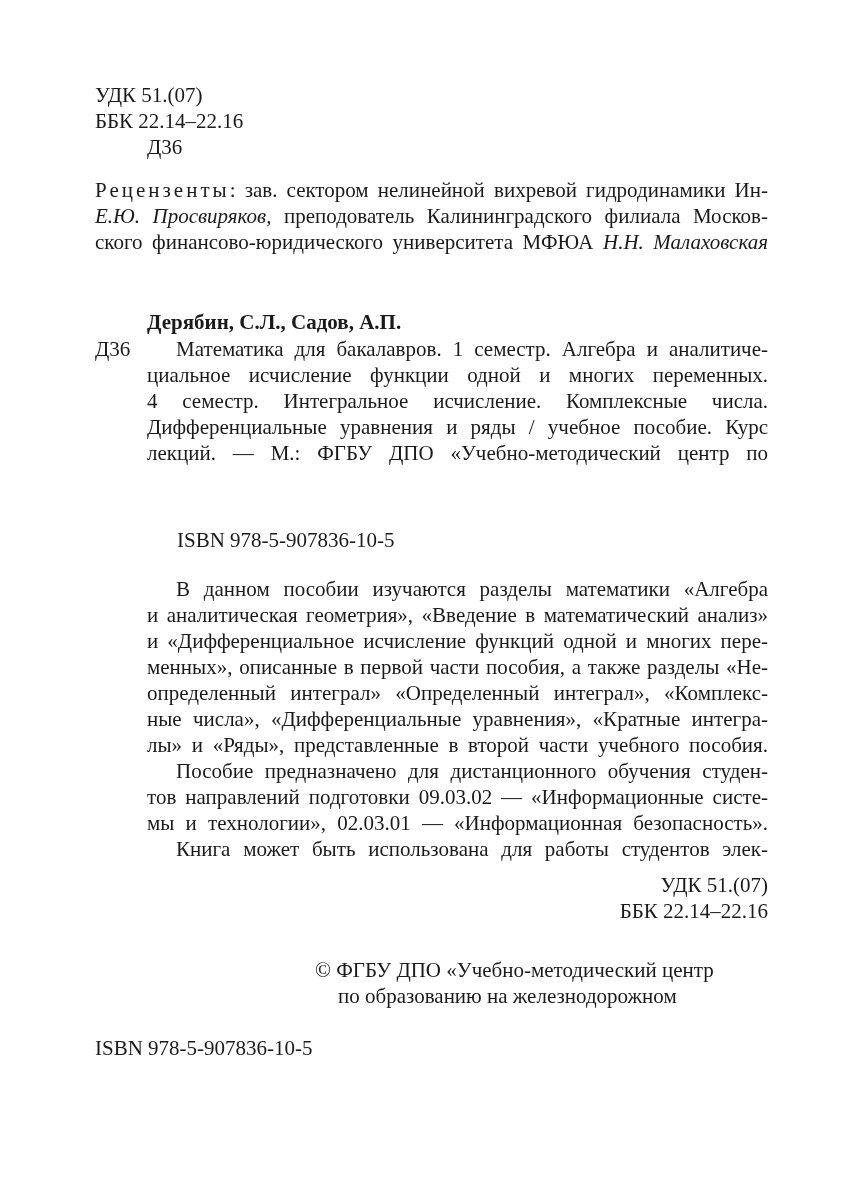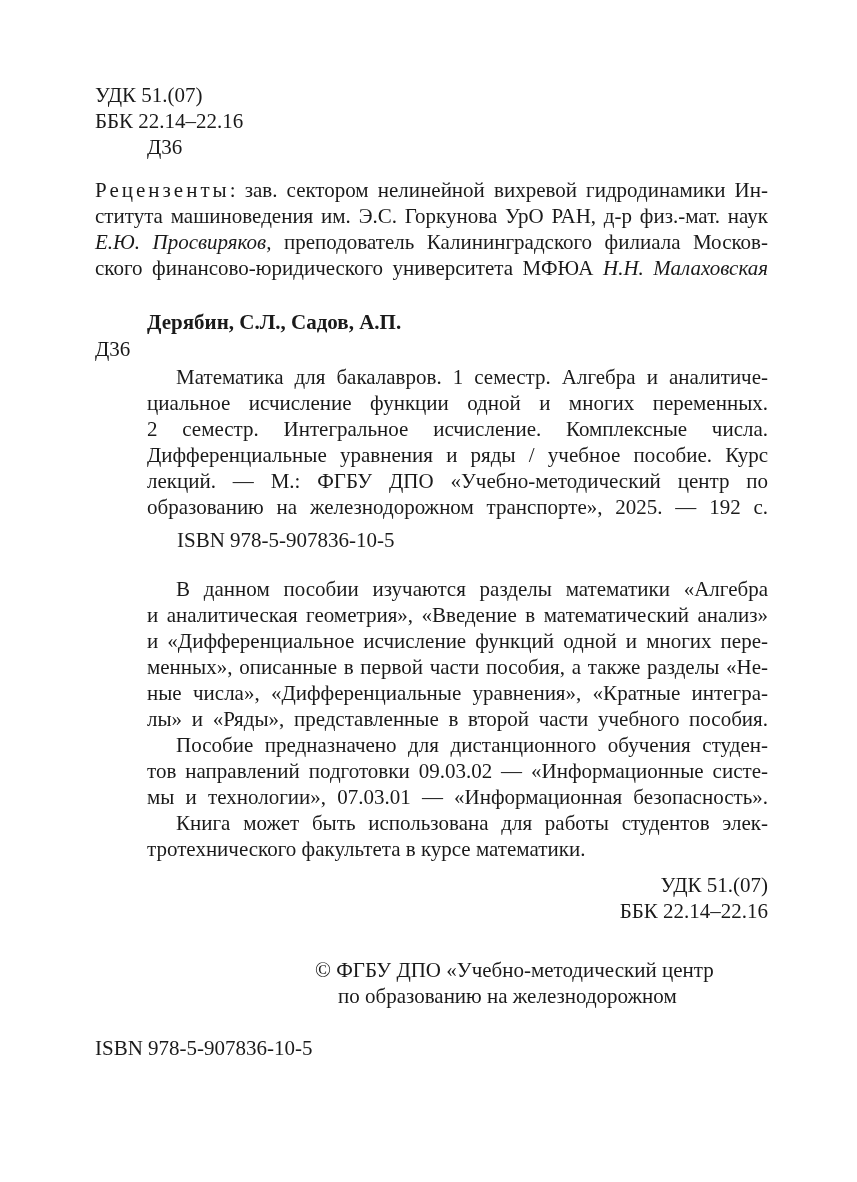--- a/index.html
+++ b/index.html
@@ -23,61 +23,57 @@
 
 <div class="abs line" style="left:95px; top:82px;">УДК 51.(07)</div>
 <div class="abs line" style="left:95px; top:108px;">ББК 22.14–22.16</div>
 <div class="abs line" style="left:147px; top:134px;">Д36</div>
 
 <div class="abs" style="left:95px; top:177px; width:673px;">
   <span class="just">
     <span class="spaced">Рецензенты</span><span>: зав. сектором нелинейной вихревой гидродинамики Ин-</span>
   </span>
   <span class="just">
-    <span>ститута машиноведения им. Э.С. Горкунова УрО РАН, д-р физ.-мат. наук</span>
-  </span>
-  <span class="just">
     <span class="ital">Е.Ю. Просвиряков,</span><span> преподователь Калининградского филиала Москов-</span>
   </span>
   <span class="just">
     <span>ского финансово-юридического университета МФЮА </span><span class="ital">Н.Н. Малаховская</span>
   </span>
 </div>
 
 <div class="abs line bold" style="left:147px; top:309px;">Дерябин, С.Л., Садов, А.П.</div>
 <div class="abs line" style="left:95px; top:336px;">Д36</div>
 
 <div class="abs" style="left:147px; top:336px; width:621px;">
-  <span class="just" style="padding-left:29px;margin-top:28px;">Математика для бакалавров. 1 семестр. Алгебра и аналитиче-</span>
+  <span class="just" style="padding-left:29px;">Математика для бакалавров. 1 семестр. Алгебра и аналитиче-</span>
   <span class="just">циальное исчисление функции одной и многих переменных.</span>
-  <span class="just">2 семестр. Интегральное исчисление. Комплексные числа.</span>
+  <span class="just">4 семестр. Интегральное исчисление. Комплексные числа.</span>
   <span class="just">Дифференциальные уравнения и ряды / учебное пособие. Курс</span>
   <span class="just">лекций. — М.: ФГБУ ДПО «Учебно-методический центр по</span>
-  <span class="just">образованию на железнодорожном транспорте», 2025. — 192 с.</span>
 </div>
 
 <div class="abs line" style="left:177px; top:527px;">ISBN 978-5-907836-10-5</div>
 
 <div class="abs" style="left:147px; top:576px; width:621px;">
   <div>
     <span class="just" style="padding-left:29px;">В данном пособии изучаются разделы математики «Алгебра</span>
     <span class="just">и аналитическая геометрия», «Введение в математический анализ»</span>
     <span class="just">и «Дифференциальное исчисление функций одной и многих пере-</span>
     <span class="just">менных», описанные в первой части пособия, а также разделы «Не-</span>
+    <span class="just">определенный интеграл» «Определенный интеграл», «Комплекс-</span>
     <span class="just">ные числа», «Дифференциальные уравнения», «Кратные интегра-</span>
     <span class="just">лы» и «Ряды», представленные в второй части учебного пособия.</span>
   </div>
   <div>
     <span class="just" style="padding-left:29px;">Пособие предназначено для дистанционного обучения студен-</span>
     <span class="just">тов направлений подготовки 09.03.02 — «Информационные систе-</span>
-    <span class="just">мы и технологии», 07.03.01 — «Информационная безопасность».</span>
+    <span class="just">мы и технологии», 02.03.01 — «Информационная безопасность».</span>
   </div>
   <div>
     <span class="just" style="padding-left:29px;">Книга может быть использована для работы студентов элек-</span>
-    <span class="line" style="display:block;">тротехнического факультета в курсе математики.</span>
   </div>
 </div>
 
 <div class="abs right line" style="right:89px; top:872px;">УДК 51.(07)</div>
 <div class="abs right line" style="right:89px; top:898px;">ББК 22.14–22.16</div>
 
 <div class="abs" style="left:315px; top:957px;">
   <div class="line">© ФГБУ ДПО «Учебно-методический центр</div>
   <div class="line" style="padding-left:23px;">по образованию на железнодорожном</div>
 </div>

